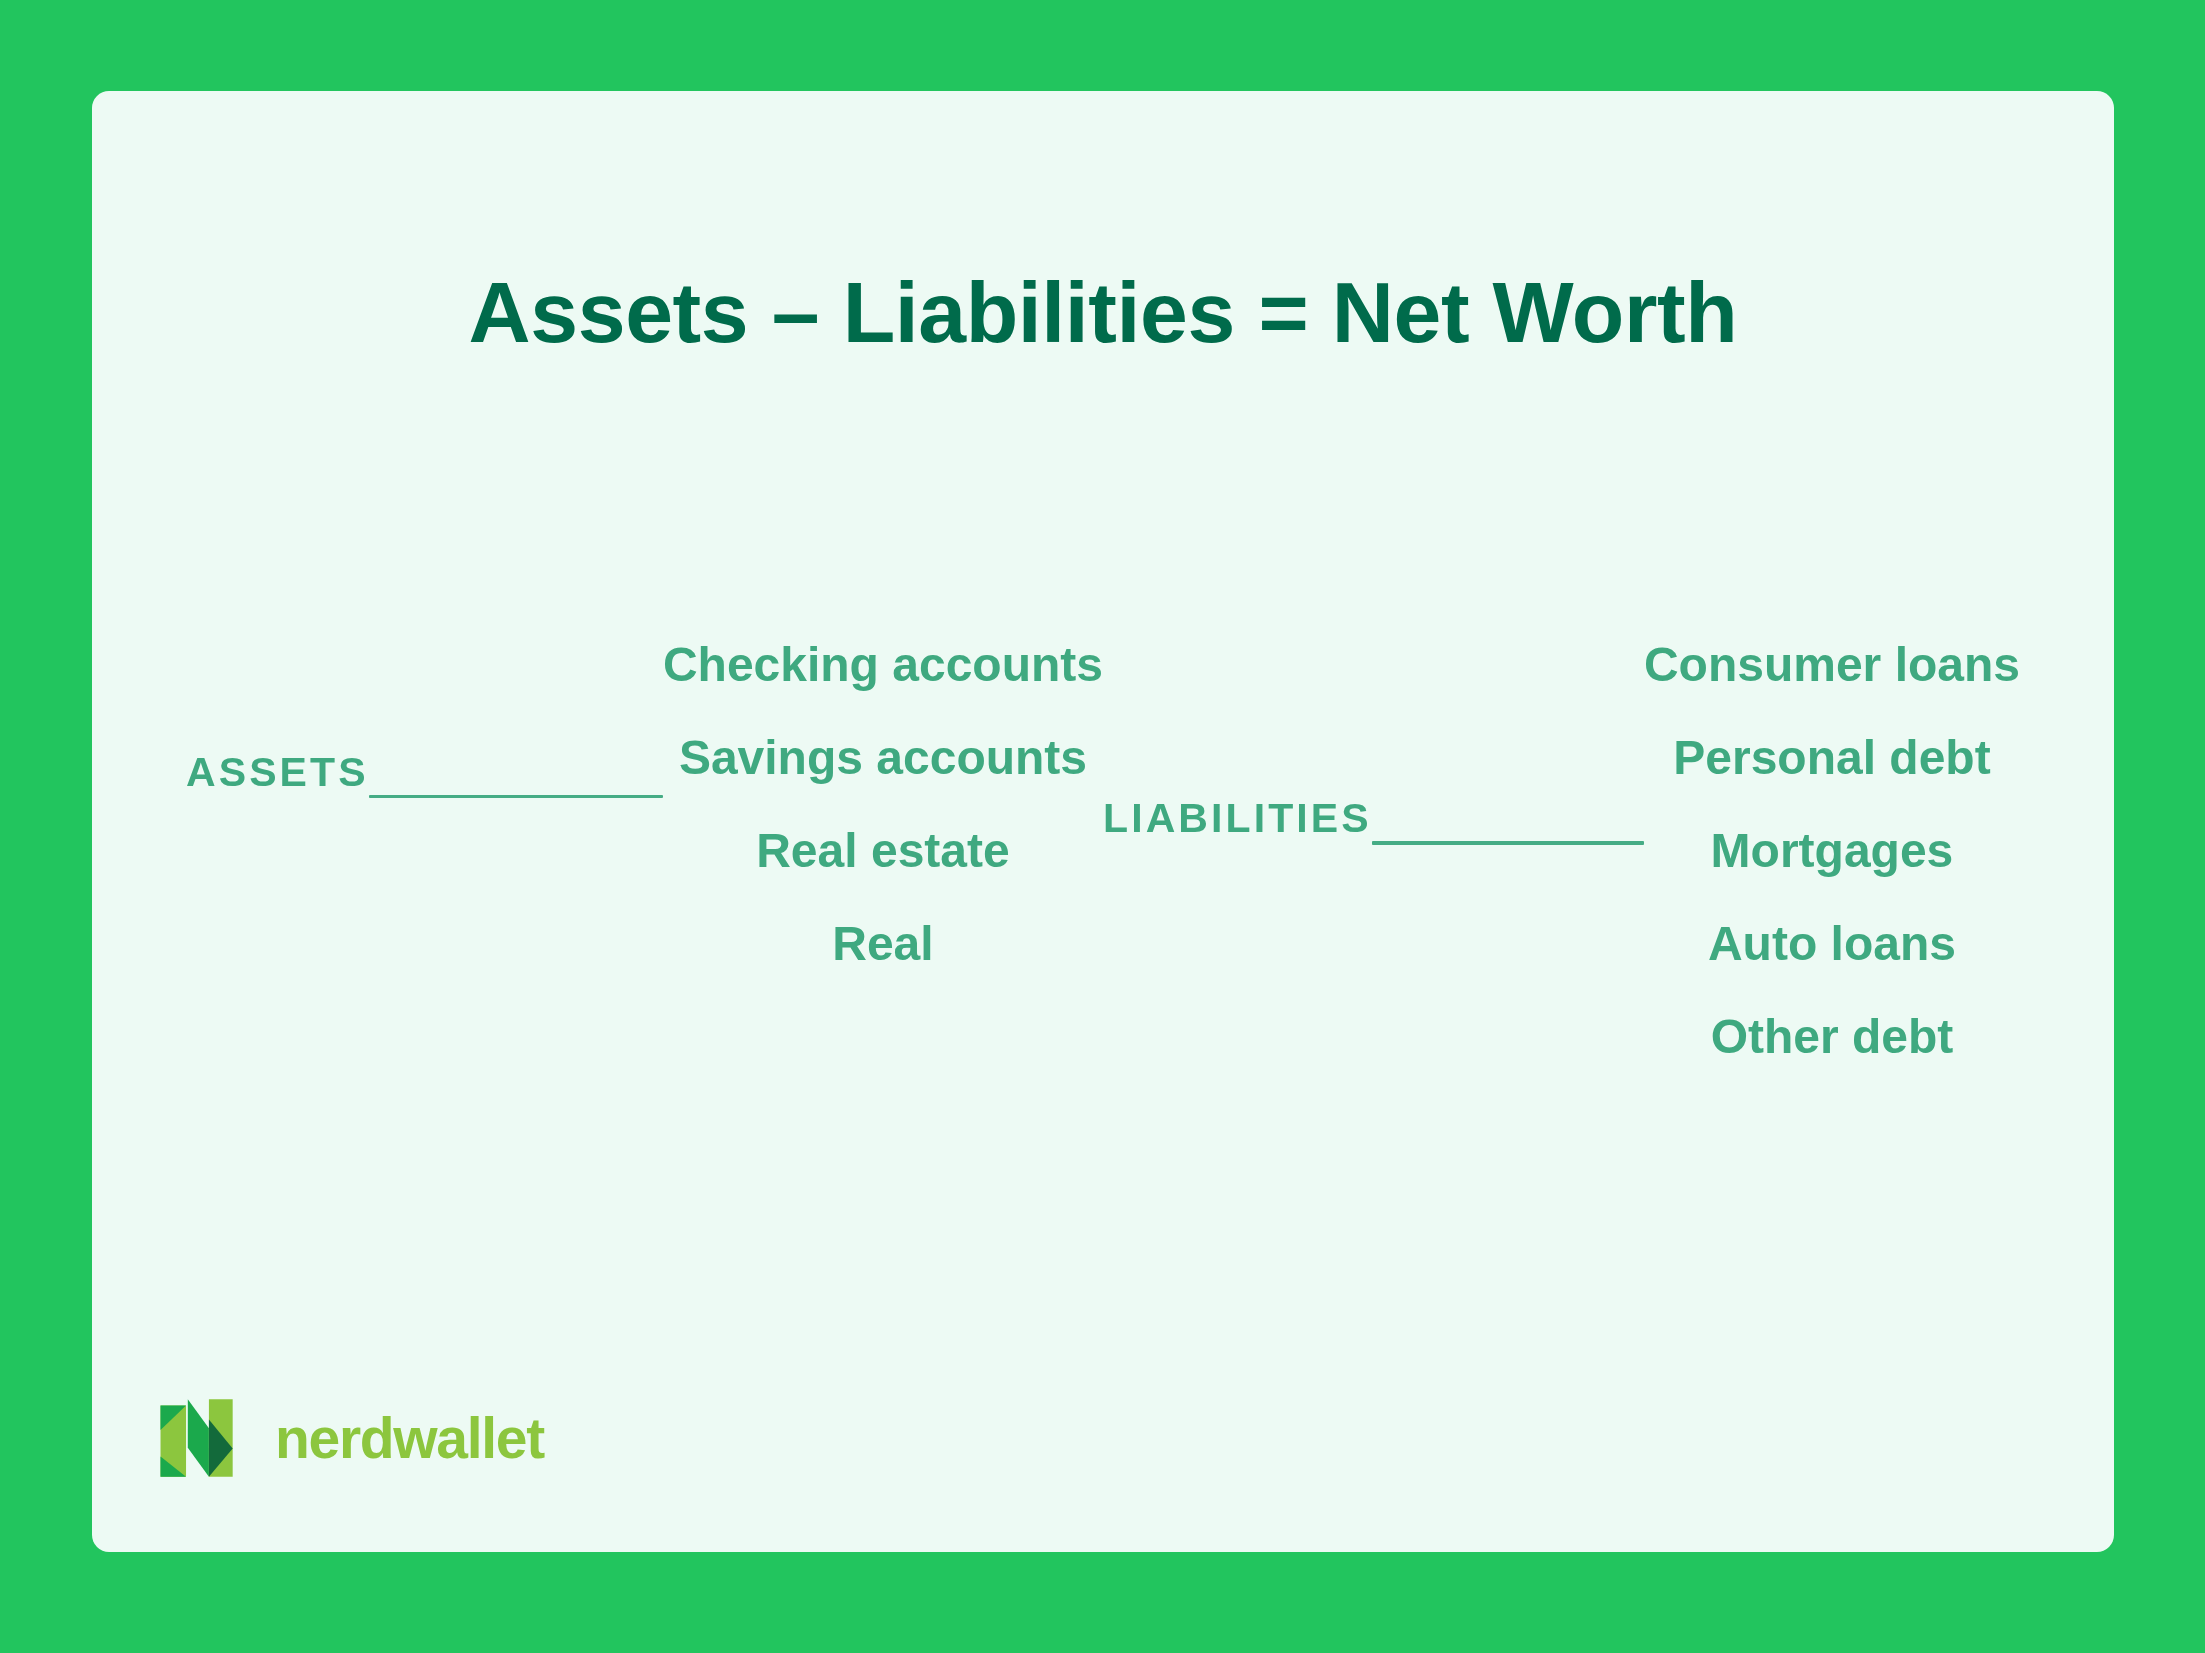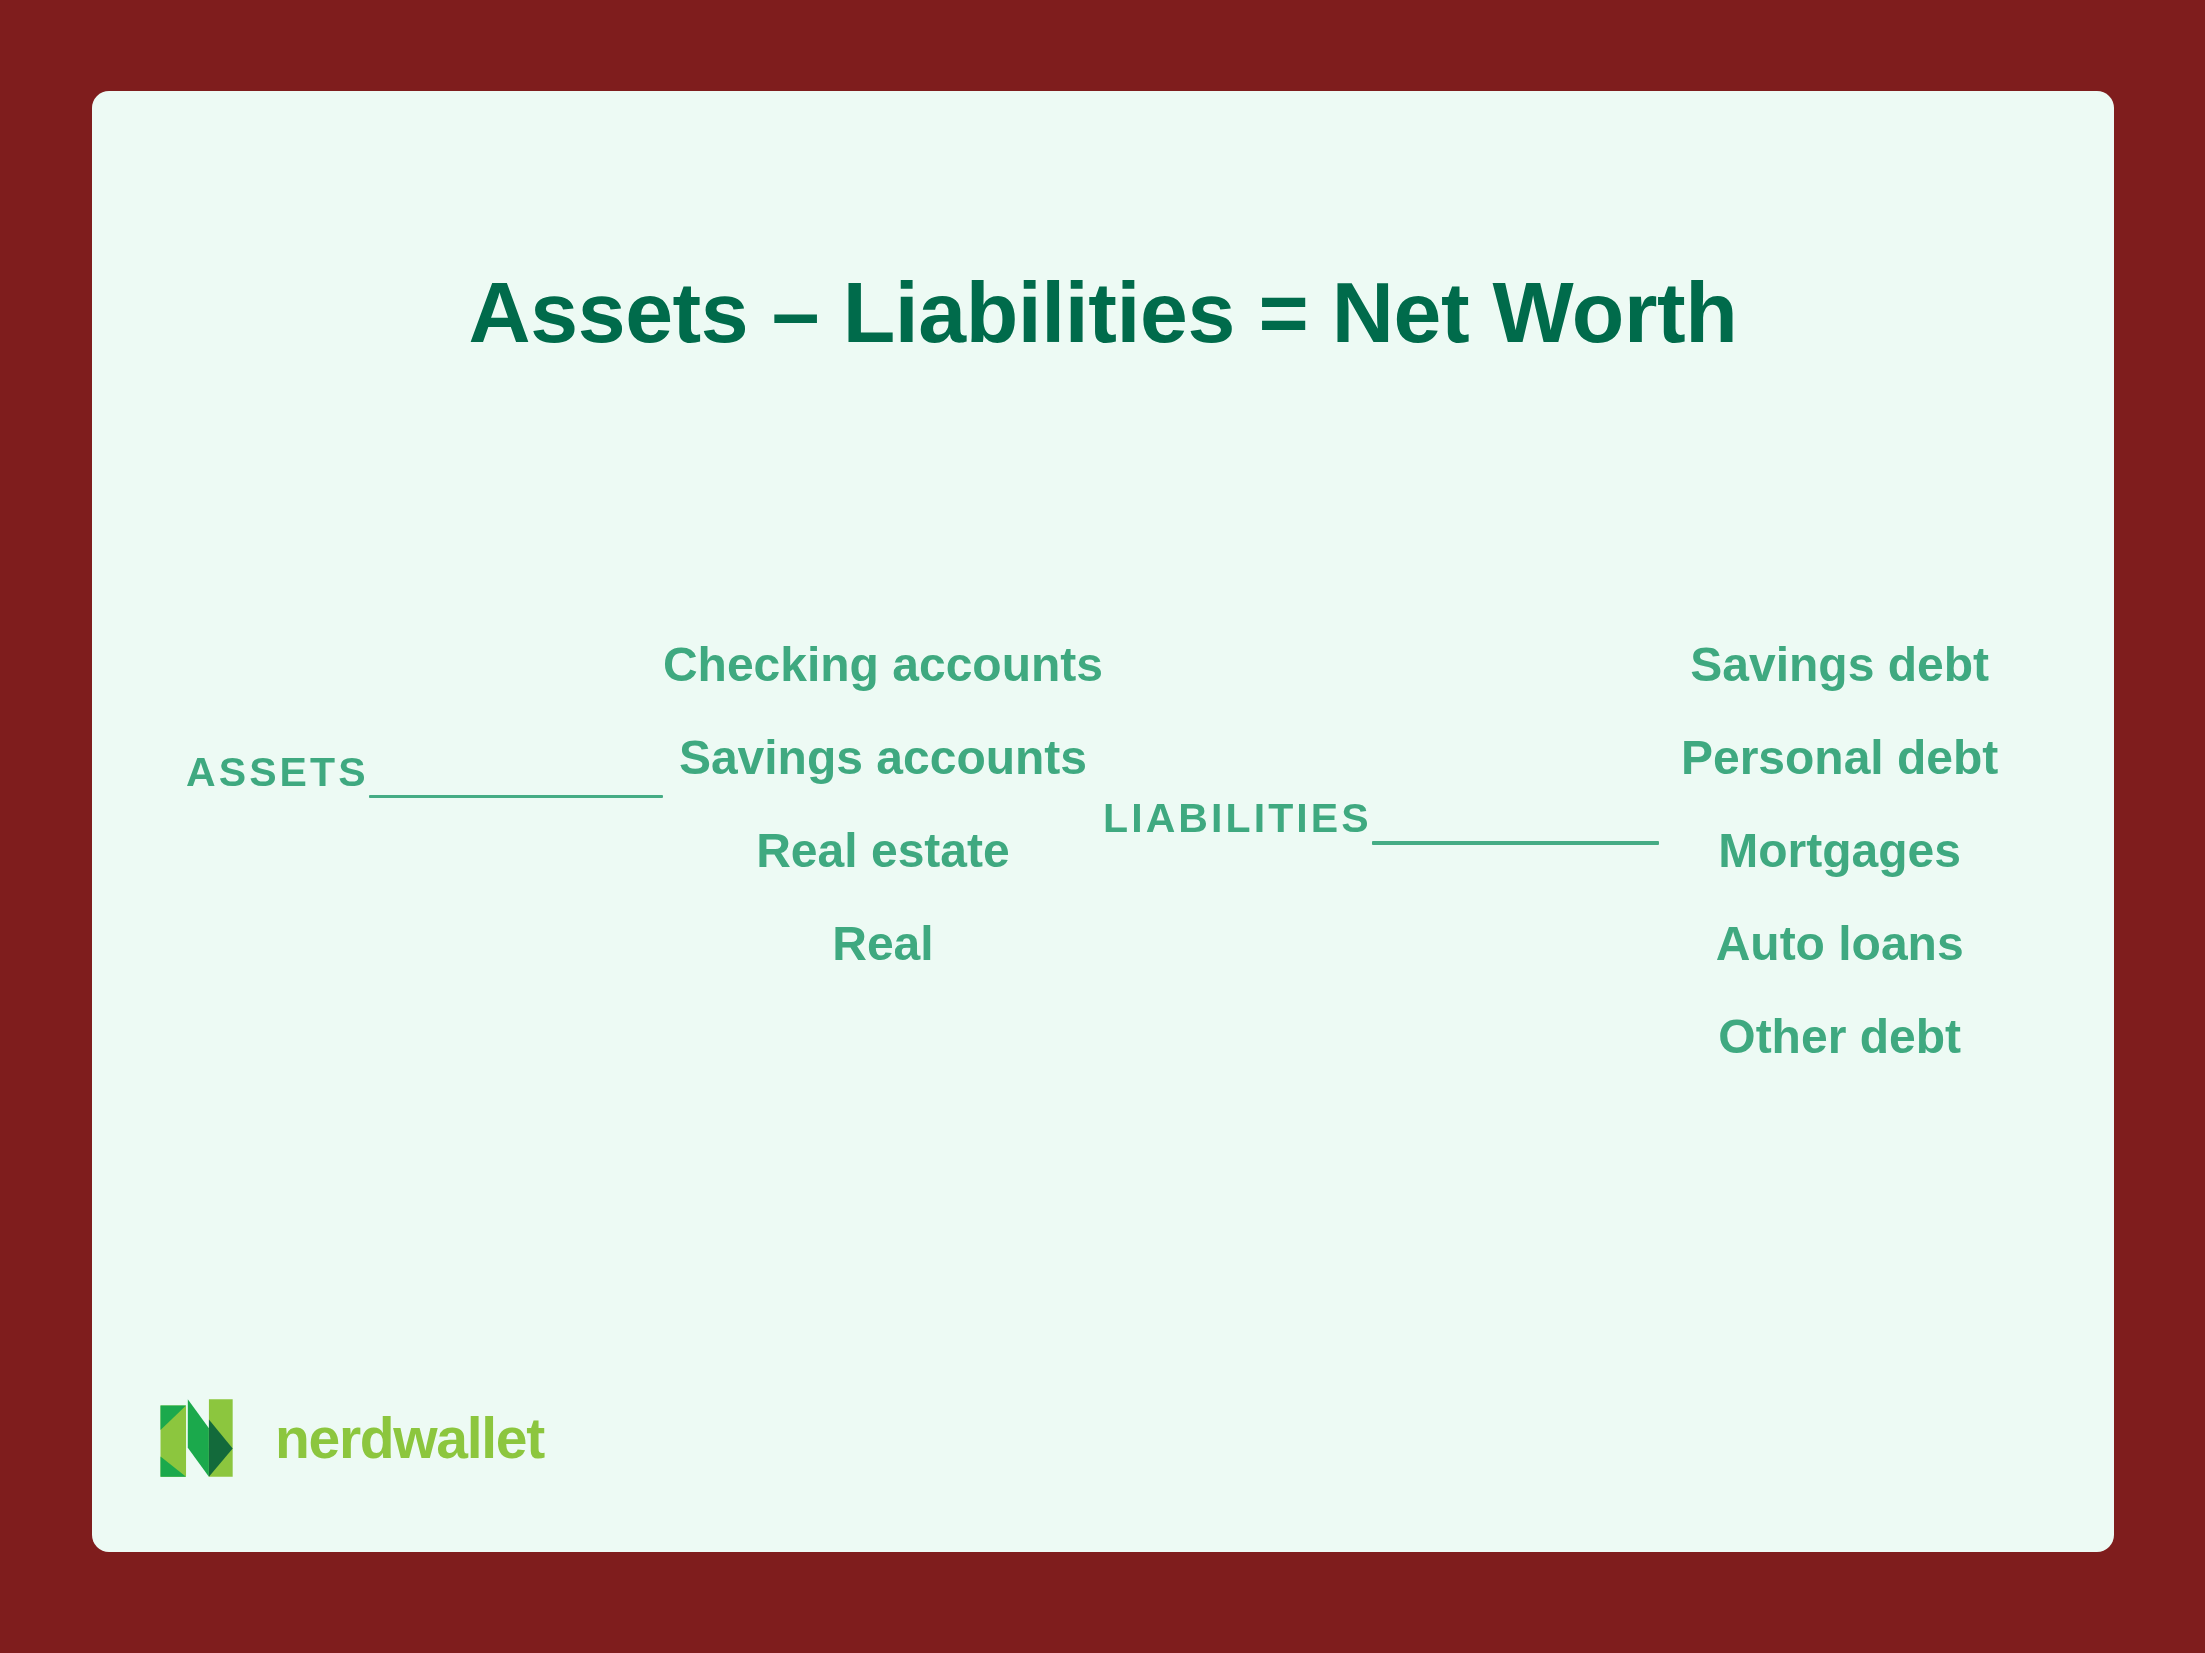--- a/index.html
+++ b/index.html
@@ -11,21 +11,21 @@
     width: 2205px;
     height: 1654px;
     font-family: "Liberation Sans", sans-serif;
     overflow: hidden;
   }
 
   #stage {
     position: relative;
     width: 2205px;
     height: 1654px;
-    background: #7f1d1d;
+    background: #22c55e;
   }
 
   
   #card {
     position: absolute;
     left: 92px;
     top: 91px;
     width: 2022px;
     height: 1461px;
     background: #EDFAF4;
@@ -148,21 +148,21 @@
           <div class="list-item">Savings accounts</div>
           <div class="list-item">Real estate</div>
           <div class="list-item">Real</div>
         </div>
       </div>
 
       <div class="column">
         <div class="col-header">LIABILITIES</div>
         <div class="col-rule"></div>
         <div class="col-list">
-          <div class="list-item">Savings debt</div>
+          <div class="list-item">Consumer loans</div>
           <div class="list-item">Personal debt</div>
           <div class="list-item">Mortgages</div>
           <div class="list-item">Auto loans</div>
           <div class="list-item">Other debt</div>
         </div>
       </div>
 
     </div>
 
     <div id="logo">

